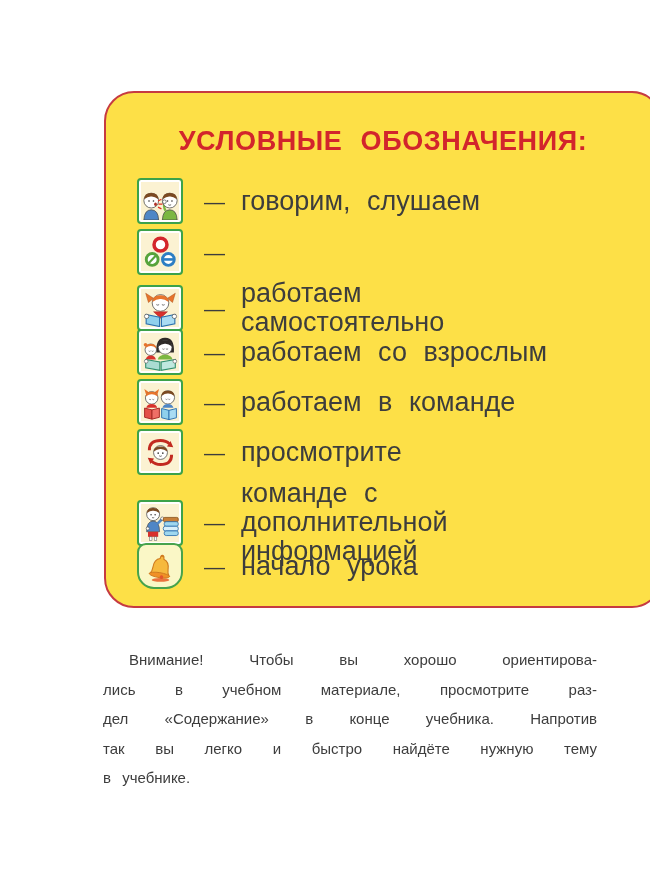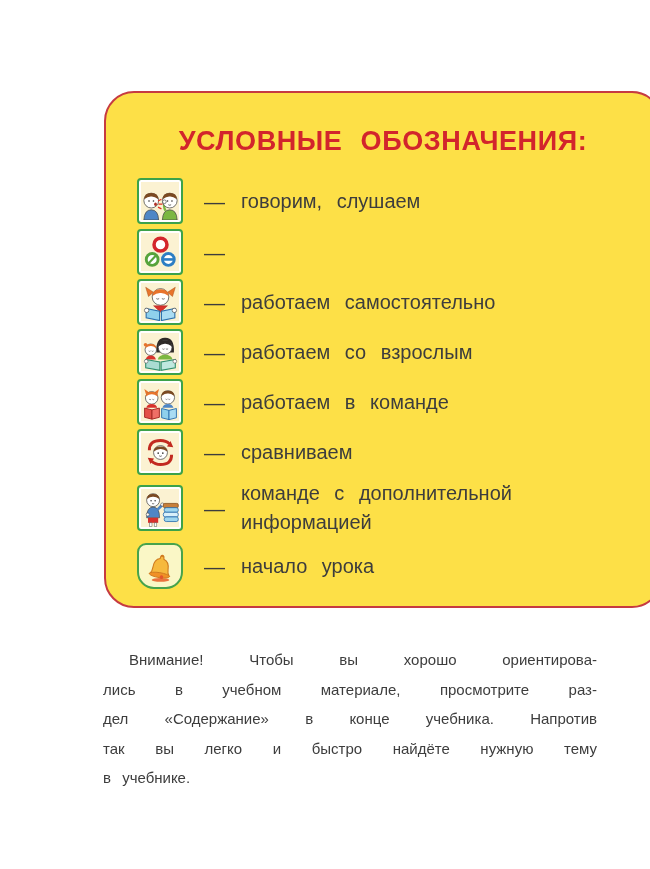--- a/index.html
+++ b/index.html
@@ -33,21 +33,21 @@
   }
   .icon-frame svg{width:37px;height:37px;display:block;}
   .bell-frame{
     border-radius:9px 9px 17px 17px;background:#faf7c6;border-color:#47a34c;
     box-shadow:none;
   }
   .dash{
     margin-left:21px;flex:0 0 auto;color:#3d3d3d;font-size:21px;line-height:21px;
   }
   .label{
-    margin-left:16px;font-size:20px;color:#3d3d3d;line-height:29px;
+    margin-left:16px;font-size:27px;color:#3d3d3d;line-height:29px;
     word-spacing:9px;max-width:330px;
   }
 
   
   .note{
     position:absolute;left:103px;top:645px;width:494px;
     color:#3d3d3d;font-size:15px;line-height:29.5px;
   }
   .pline{text-align:justify;text-align-last:justify;word-spacing:2px;}
   .pline.first{text-indent:26px;}
@@ -176,21 +176,21 @@
           <circle cx="17.5" cy="20.7" r="0.9" fill="#333"></circle>
             <circle cx="22.5" cy="20.7" r="0.9" fill="#333"></circle>
           <path d="M18.6 23.6 Q20 24.7 21.4 23.6" stroke="#333" stroke-width="0.8" fill="none"></path>
           <path d="M8 17.5 Q7.8 7 20 7 Q26 7 29.5 10.5" fill="none" stroke="#c22a20" stroke-width="3.2"></path>
           <path d="M27 13.5 L33.8 14.2 L30.8 7.6 Z" fill="#c22a20"></path>
           <path d="M32 22.5 Q32.2 33 20 33 Q14 33 10.5 29.5" fill="none" stroke="#c22a20" stroke-width="3.2"></path>
           <path d="M13 26.5 L6.2 25.8 L9.2 32.4 Z" fill="#c22a20"></path>
         </svg>
       </div>
       <span class="dash">—</span>
-      <span class="label">сравниваем</span>
+      <span class="label">просмотрите</span>
     </div>
 
     <div class="row r7">
       <div class="icon-frame">
         <svg viewBox="0 0 40 40">
           <circle cx="12" cy="11" r="7" fill="#fff" stroke="#444" stroke-width="0.8"></circle>
           <path d="M5.3 9.8 Q5.5 4 12 4.3 Q18.5 4 18.7 9.8 Q15 7.2 12 7.4 Q9 7.2 5.3 9.8 Z" fill="#7b4a22"></path>
           <circle cx="9.8" cy="11.5" r="0.8" fill="#333"></circle>
             <circle cx="14.2" cy="11.5" r="0.8" fill="#333"></circle>
           <path d="M10.8 14.6 Q12 15.5 13.2 14.6" stroke="#333" stroke-width="0.7" fill="none"></path>

